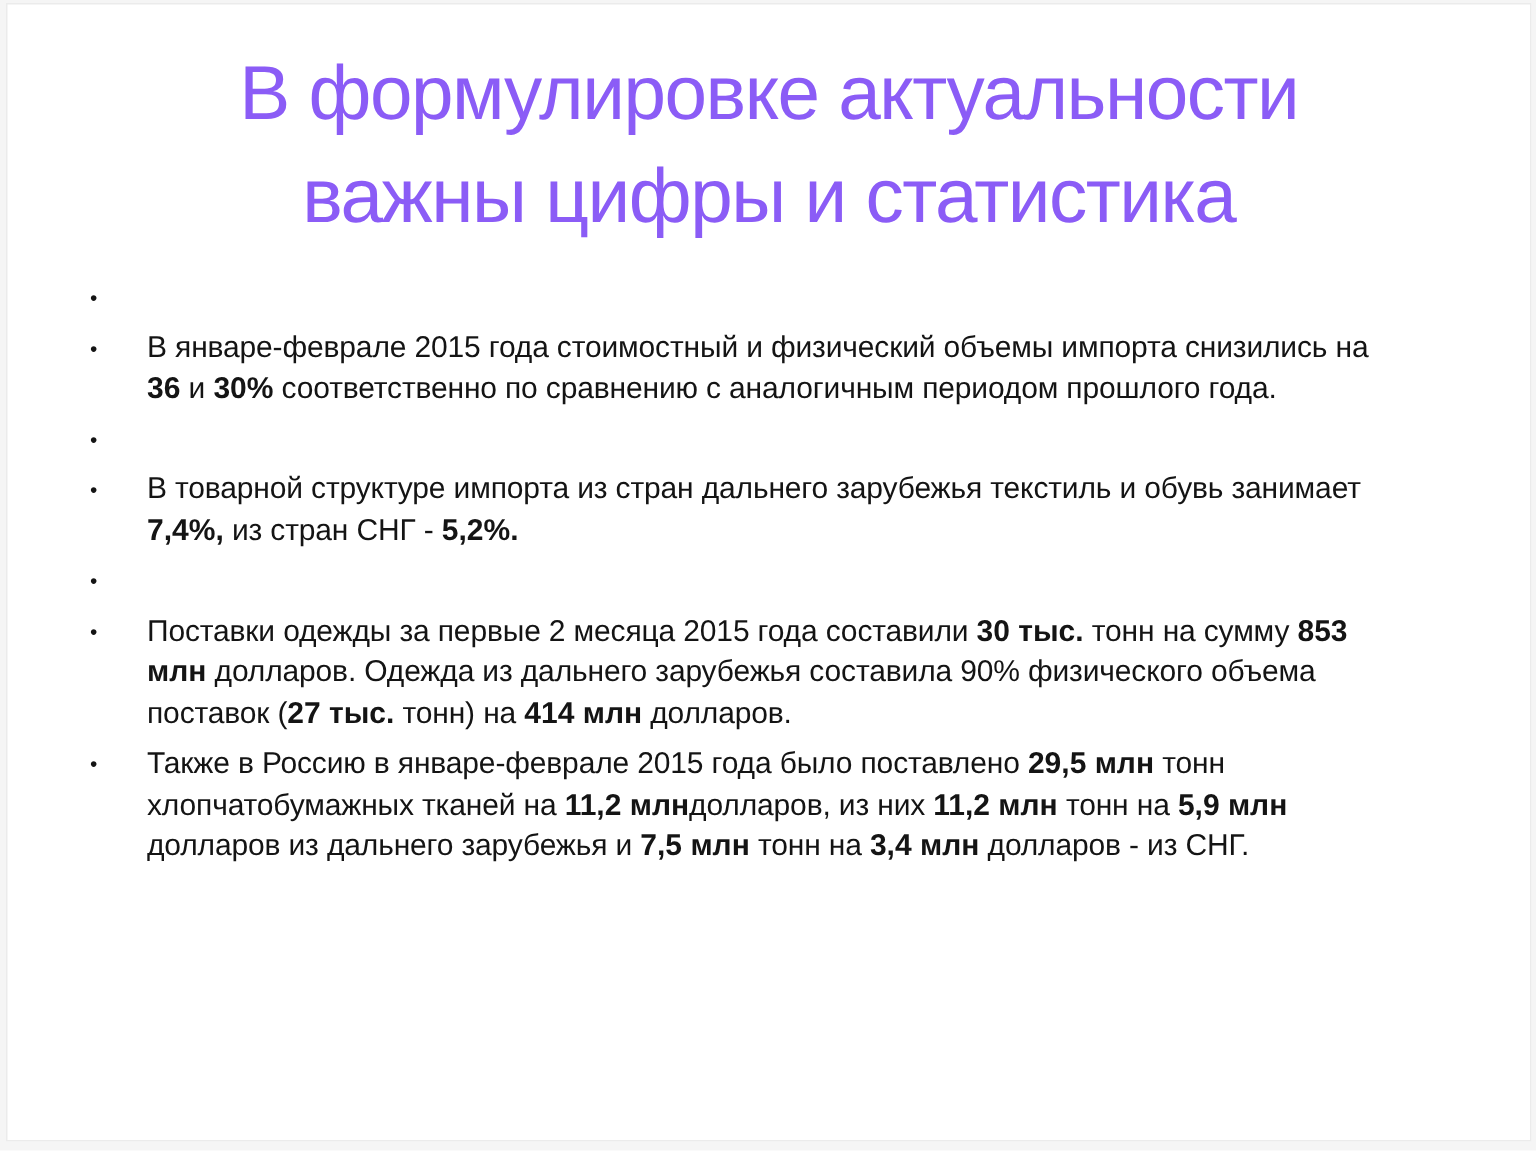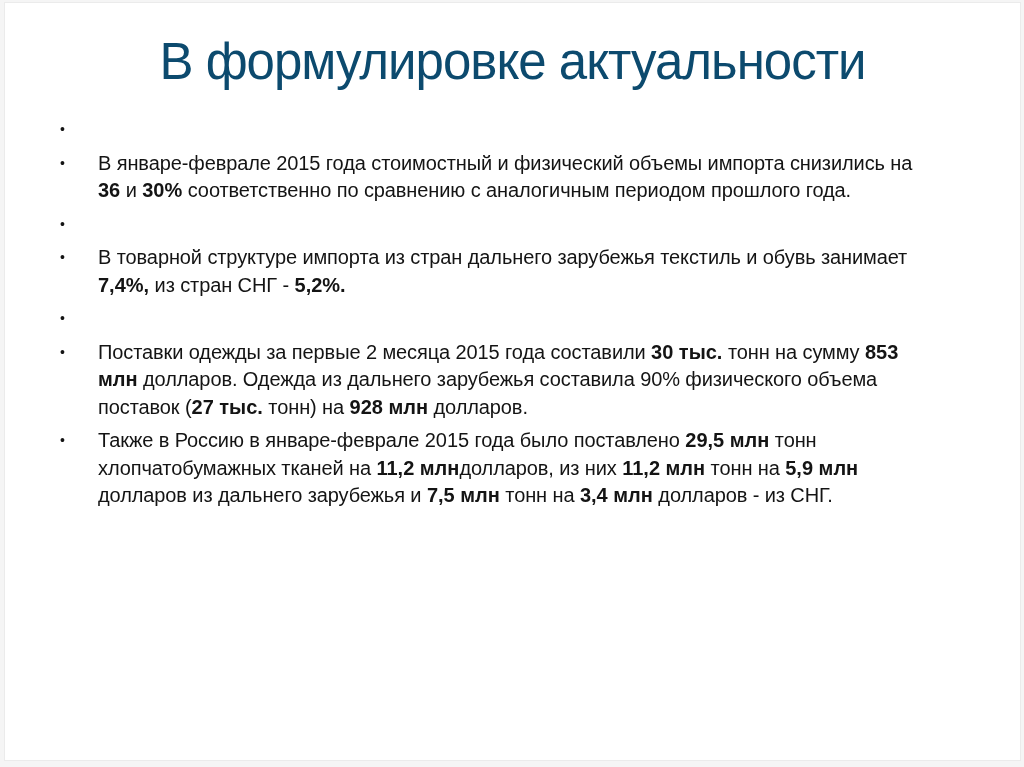--- a/index.html
+++ b/index.html
@@ -21,21 +21,21 @@
     width: 1017px;
     height: 759px;
     box-sizing: border-box;
     background: #ffffff;
     border: 1px solid #ebebeb;
     overflow: hidden;
   }
   .slide-title {
     margin: 24px 30px 0 30px;
     text-align: center;
-    color: #0c4a6e;
+    color: #8b5cf6;
     font-size: 51px;
     line-height: 69px;
     font-weight: 400;
     letter-spacing: -1px;
   }
   .title-line {
     display: block;
     white-space: nowrap;
   }
   .bullets {
@@ -67,20 +67,21 @@
     text-align: right;
   }
 </style>
 </head>
 <body>
 
 <div class="slide">
 
   <h1 class="slide-title">
     <span class="title-line">В формулировке актуальности</span>
+    <span class="title-line">важны цифры и статистика</span>
   </h1>
 
   <ul class="bullets">
     <li class="bullet">
       <span class="bullet-marker">•</span>
     </li>
     <li class="bullet">
       <span class="bullet-marker">•</span>
       <span class="bullet-text">В январе-феврале 2015 года стоимостный и физический объемы импорта снизились на <b>36</b> и <b>30%</b> соответственно по сравнению с аналогичным периодом прошлого года.</span>
     </li>
@@ -89,21 +90,21 @@
     </li>
     <li class="bullet">
       <span class="bullet-marker">•</span>
       <span class="bullet-text">В товарной структуре импорта из стран дальнего зарубежья текстиль и обувь занимает <b>7,4%,</b> из стран СНГ - <b>5,2%.</b></span>
     </li>
     <li class="bullet">
       <span class="bullet-marker">•</span>
     </li>
     <li class="bullet">
       <span class="bullet-marker">•</span>
-      <span class="bullet-text">Поставки одежды за первые 2 месяца 2015 года составили <b>30 тыс.</b> тонн на сумму <b>853 млн</b> долларов. Одежда из дальнего зарубежья составила 90% физического объема поставок (<b>27 тыс.</b> тонн) на <b>928 млн</b> долларов.</span>
+      <span class="bullet-text">Поставки одежды за первые 2 месяца 2015 года составили <b>30 тыс.</b> тонн на сумму <b>853 млн</b> долларов. Одежда из дальнего зарубежья составила 90% физического объема поставок (<b>27 тыс.</b> тонн) на <b>414 млн</b> долларов.</span>
     </li>
     <li class="bullet">
       <span class="bullet-marker">•</span>
       <span class="bullet-text">Также в Россию в январе-феврале 2015 года было поставлено <b>29,5 млн</b> тонн хлопчатобумажных тканей на <b>11,2 млн</b>долларов, из них <b>11,2 млн</b> тонн на <b>5,9 млн</b> долларов из дальнего зарубежья и <b>7,5 млн</b> тонн на <b>3,4 млн</b> долларов - из СНГ.</span>
     </li>
   </ul>
 
 </div>
 
 </body></html>

